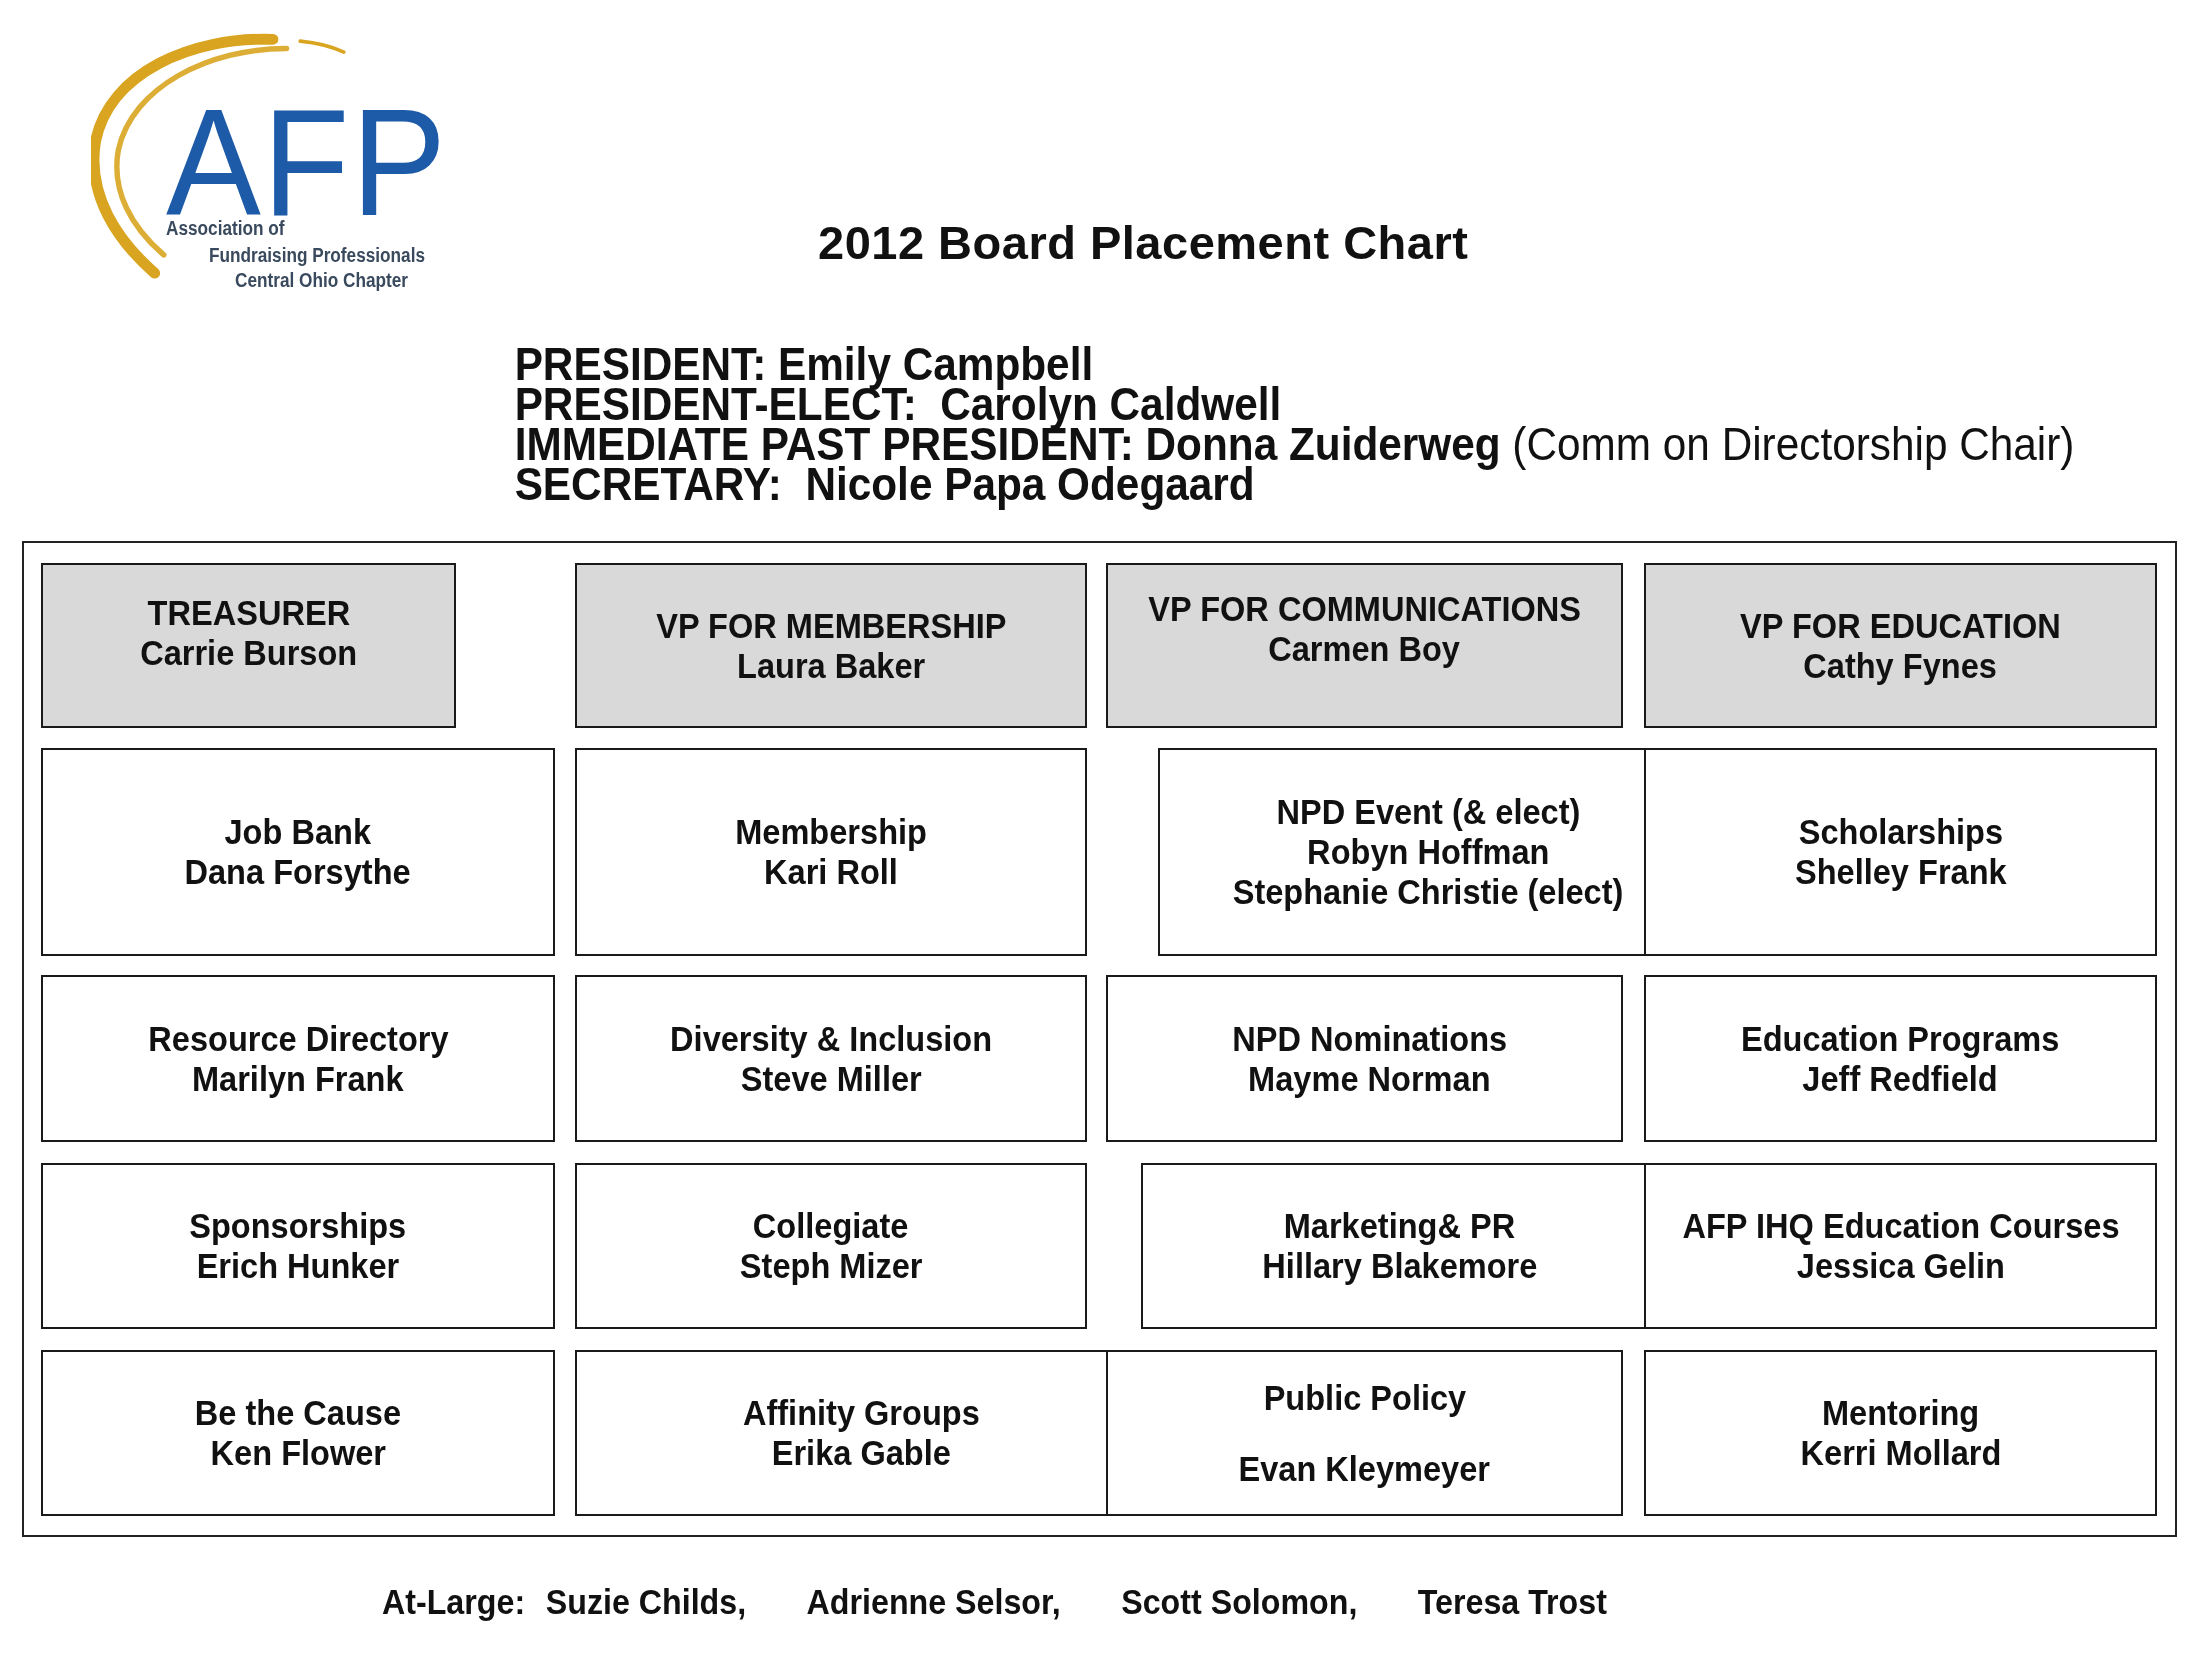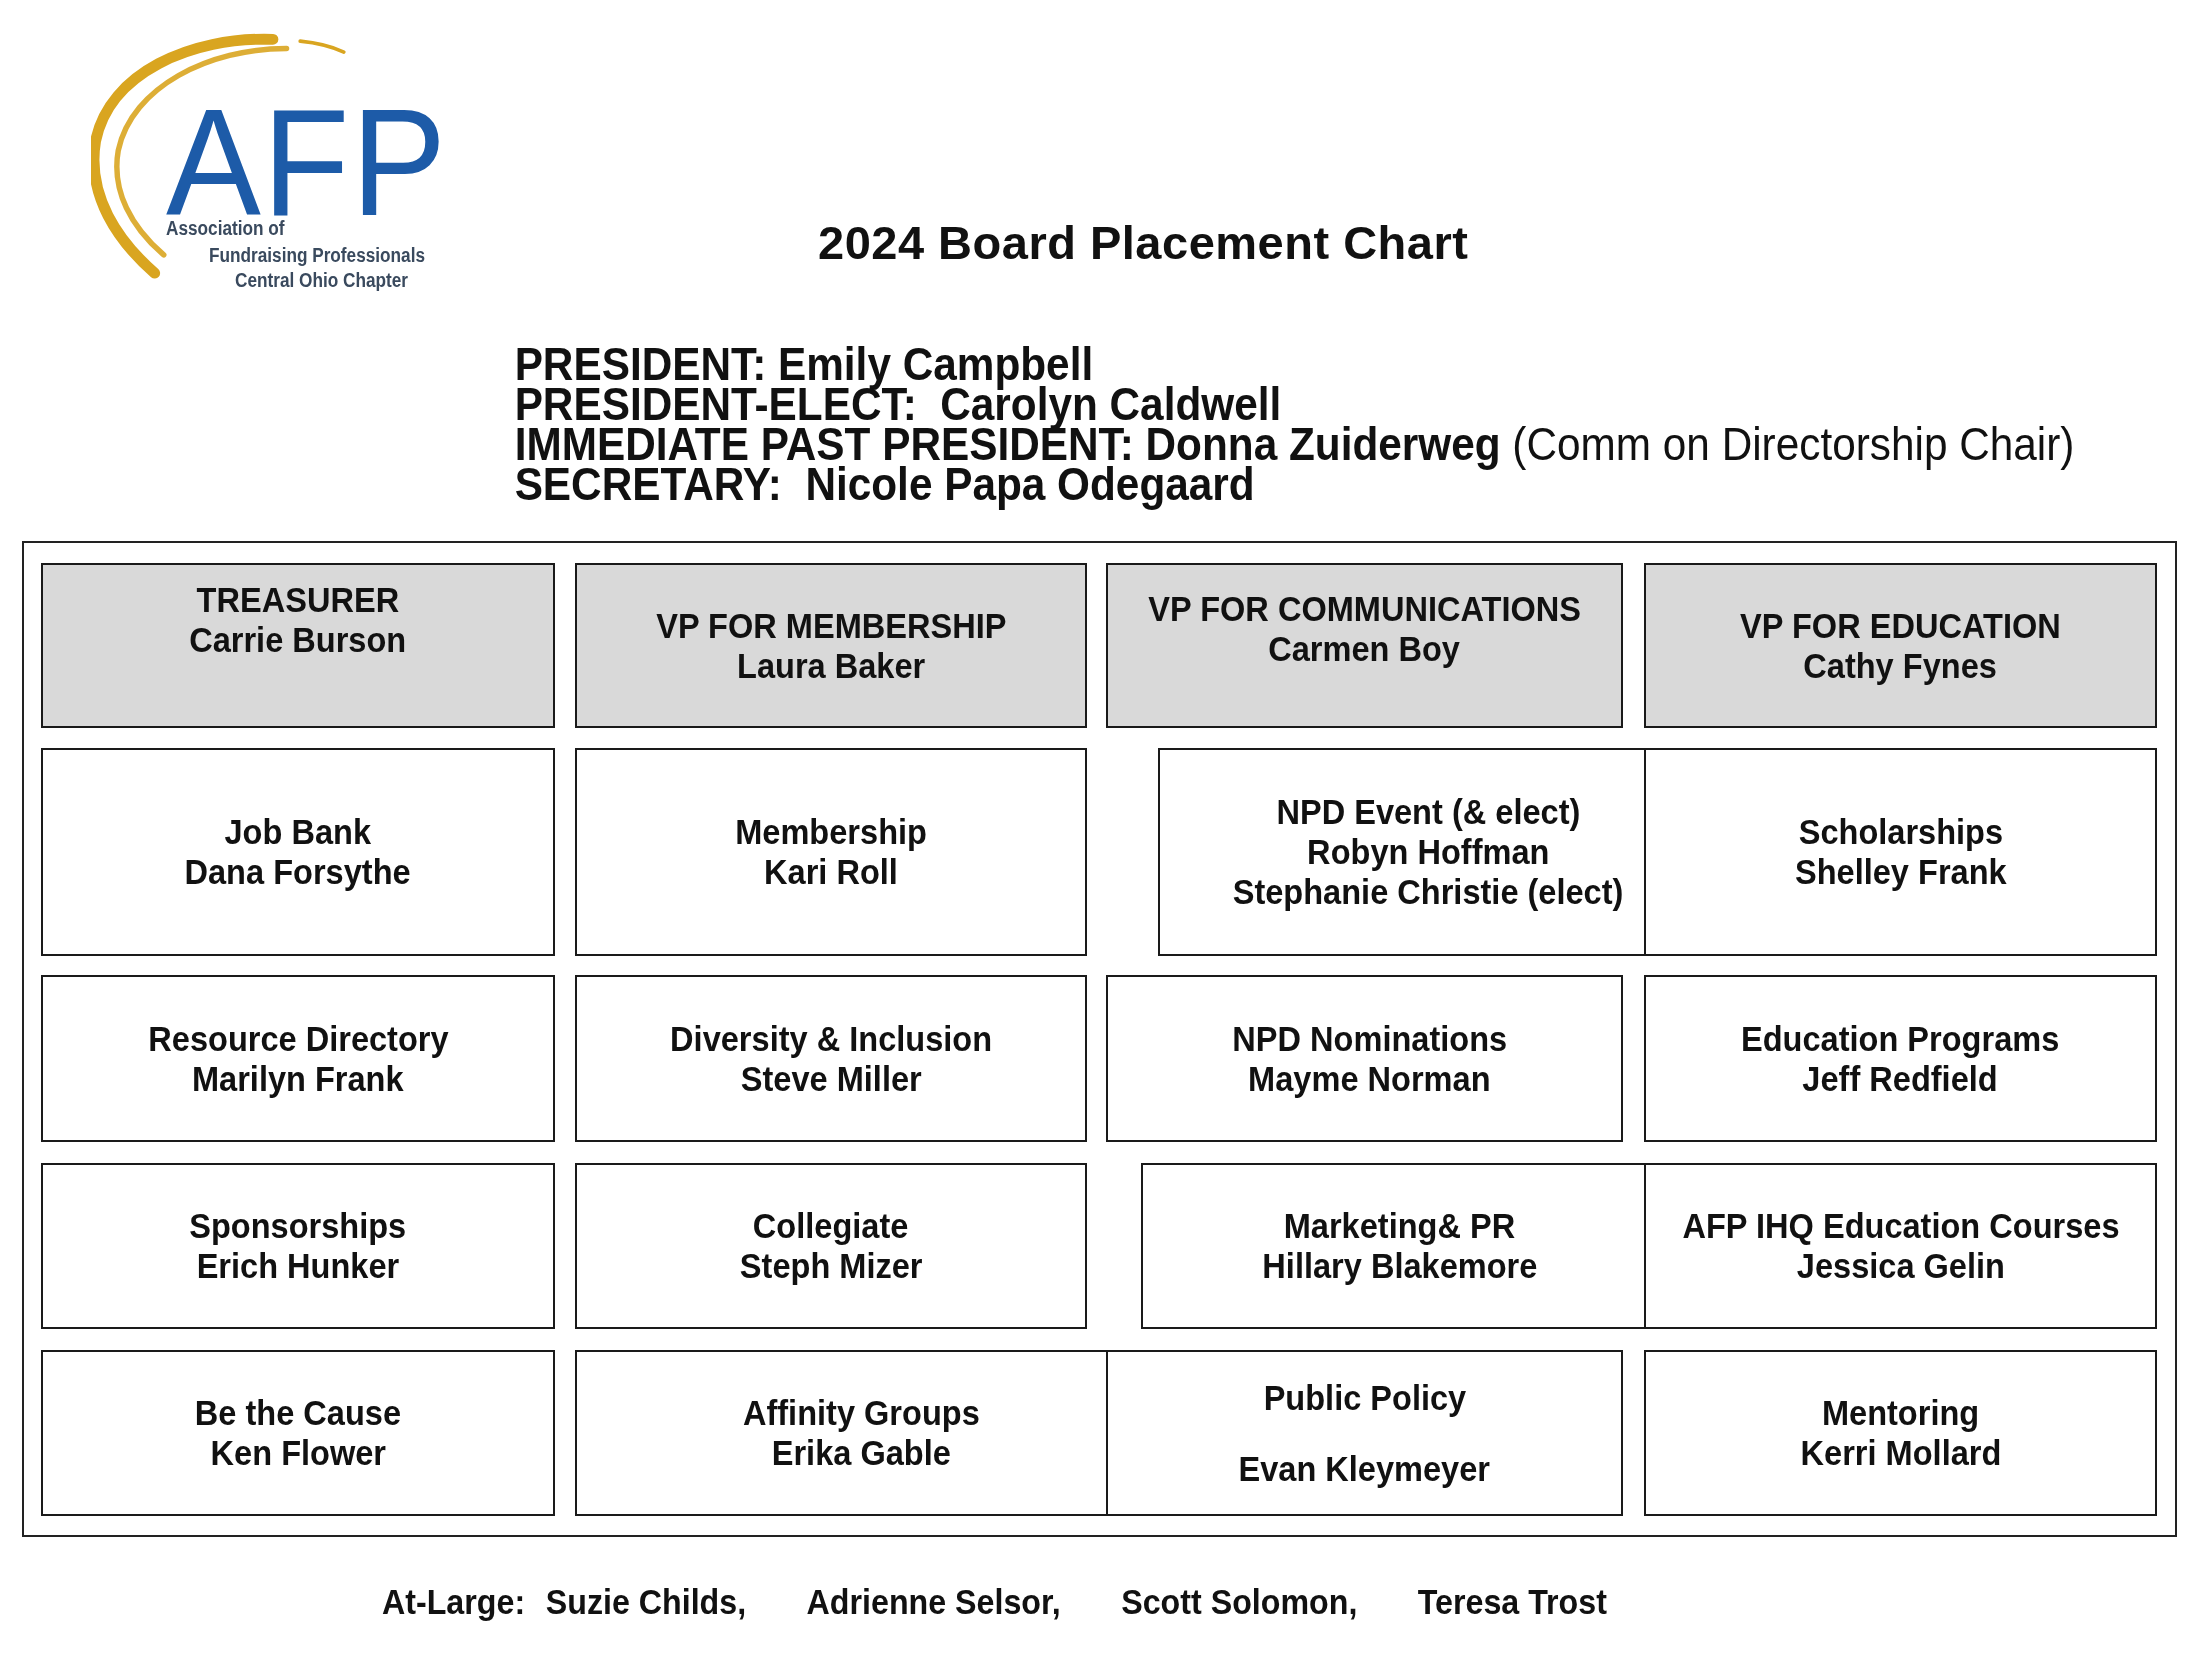--- a/index.html
+++ b/index.html
@@ -59,21 +59,21 @@
     <path d="M 200 8 C 110 5, 20 45, 5 120 C -5 180, 30 230, 70 265" fill="none" stroke="#d9a520" stroke-width="12" stroke-linecap="round"></path>
     <path d="M 215 18 C 130 18, 45 60, 30 130 C 22 175, 45 215, 80 245" fill="none" stroke="#d9a520" stroke-width="6" stroke-linecap="round" opacity="0.9"></path>
     <path d="M 230 10 C 250 12, 265 16, 278 22" fill="none" stroke="#d9a520" stroke-width="4" stroke-linecap="round"></path>
   </svg>
   <div class="afp">AFP</div>
   <div class="sub sub1">Association of</div>
   <div class="sub sub2">Fundraising Professionals</div>
   <div class="sub sub3">Central Ohio Chapter</div>
 </div>
 
-<div class="title">2024 Board Placement Chart</div>
+<div class="title">2012 Board Placement Chart</div>
 
 <div class="officers">
   <div class="line">
     <span>PRESIDENT:</span>
     <span>Emily Campbell</span>
   </div>
   <div class="line">
     <span>PRESIDENT-ELECT:</span>&nbsp;
     <span>Carolyn Caldwell</span>
   </div>
@@ -83,21 +83,21 @@
     <span class="note">(Comm on Directorship Chair)</span>
   </div>
   <div class="line">
     <span>SECRETARY:</span>&nbsp;
     <span>Nicole Papa Odegaard</span>
   </div>
 </div>
 
 <div class="frame"></div>
 
-<div class="cell head" style="left:41px;top:563px;width:514px;height:165px;justify-content:flex-start;padding-top:15px;">
+<div class="cell head" style="left:41px;top:563px;width:415px;height:165px;justify-content:flex-start;padding-top:28px;">
   <div class="ln">TREASURER</div>
   <div class="ln">Carrie Burson</div>
 </div>
 <div class="cell" style="left:41px;top:748px;width:514px;height:208px;">
   <div class="ln">Job Bank</div>
   <div class="ln">Dana Forsythe</div>
 </div>
 <div class="cell" style="left:41px;top:975px;width:514px;height:167px;">
   <div class="ln">Resource Directory</div>
   <div class="ln">Marilyn Frank</div>

